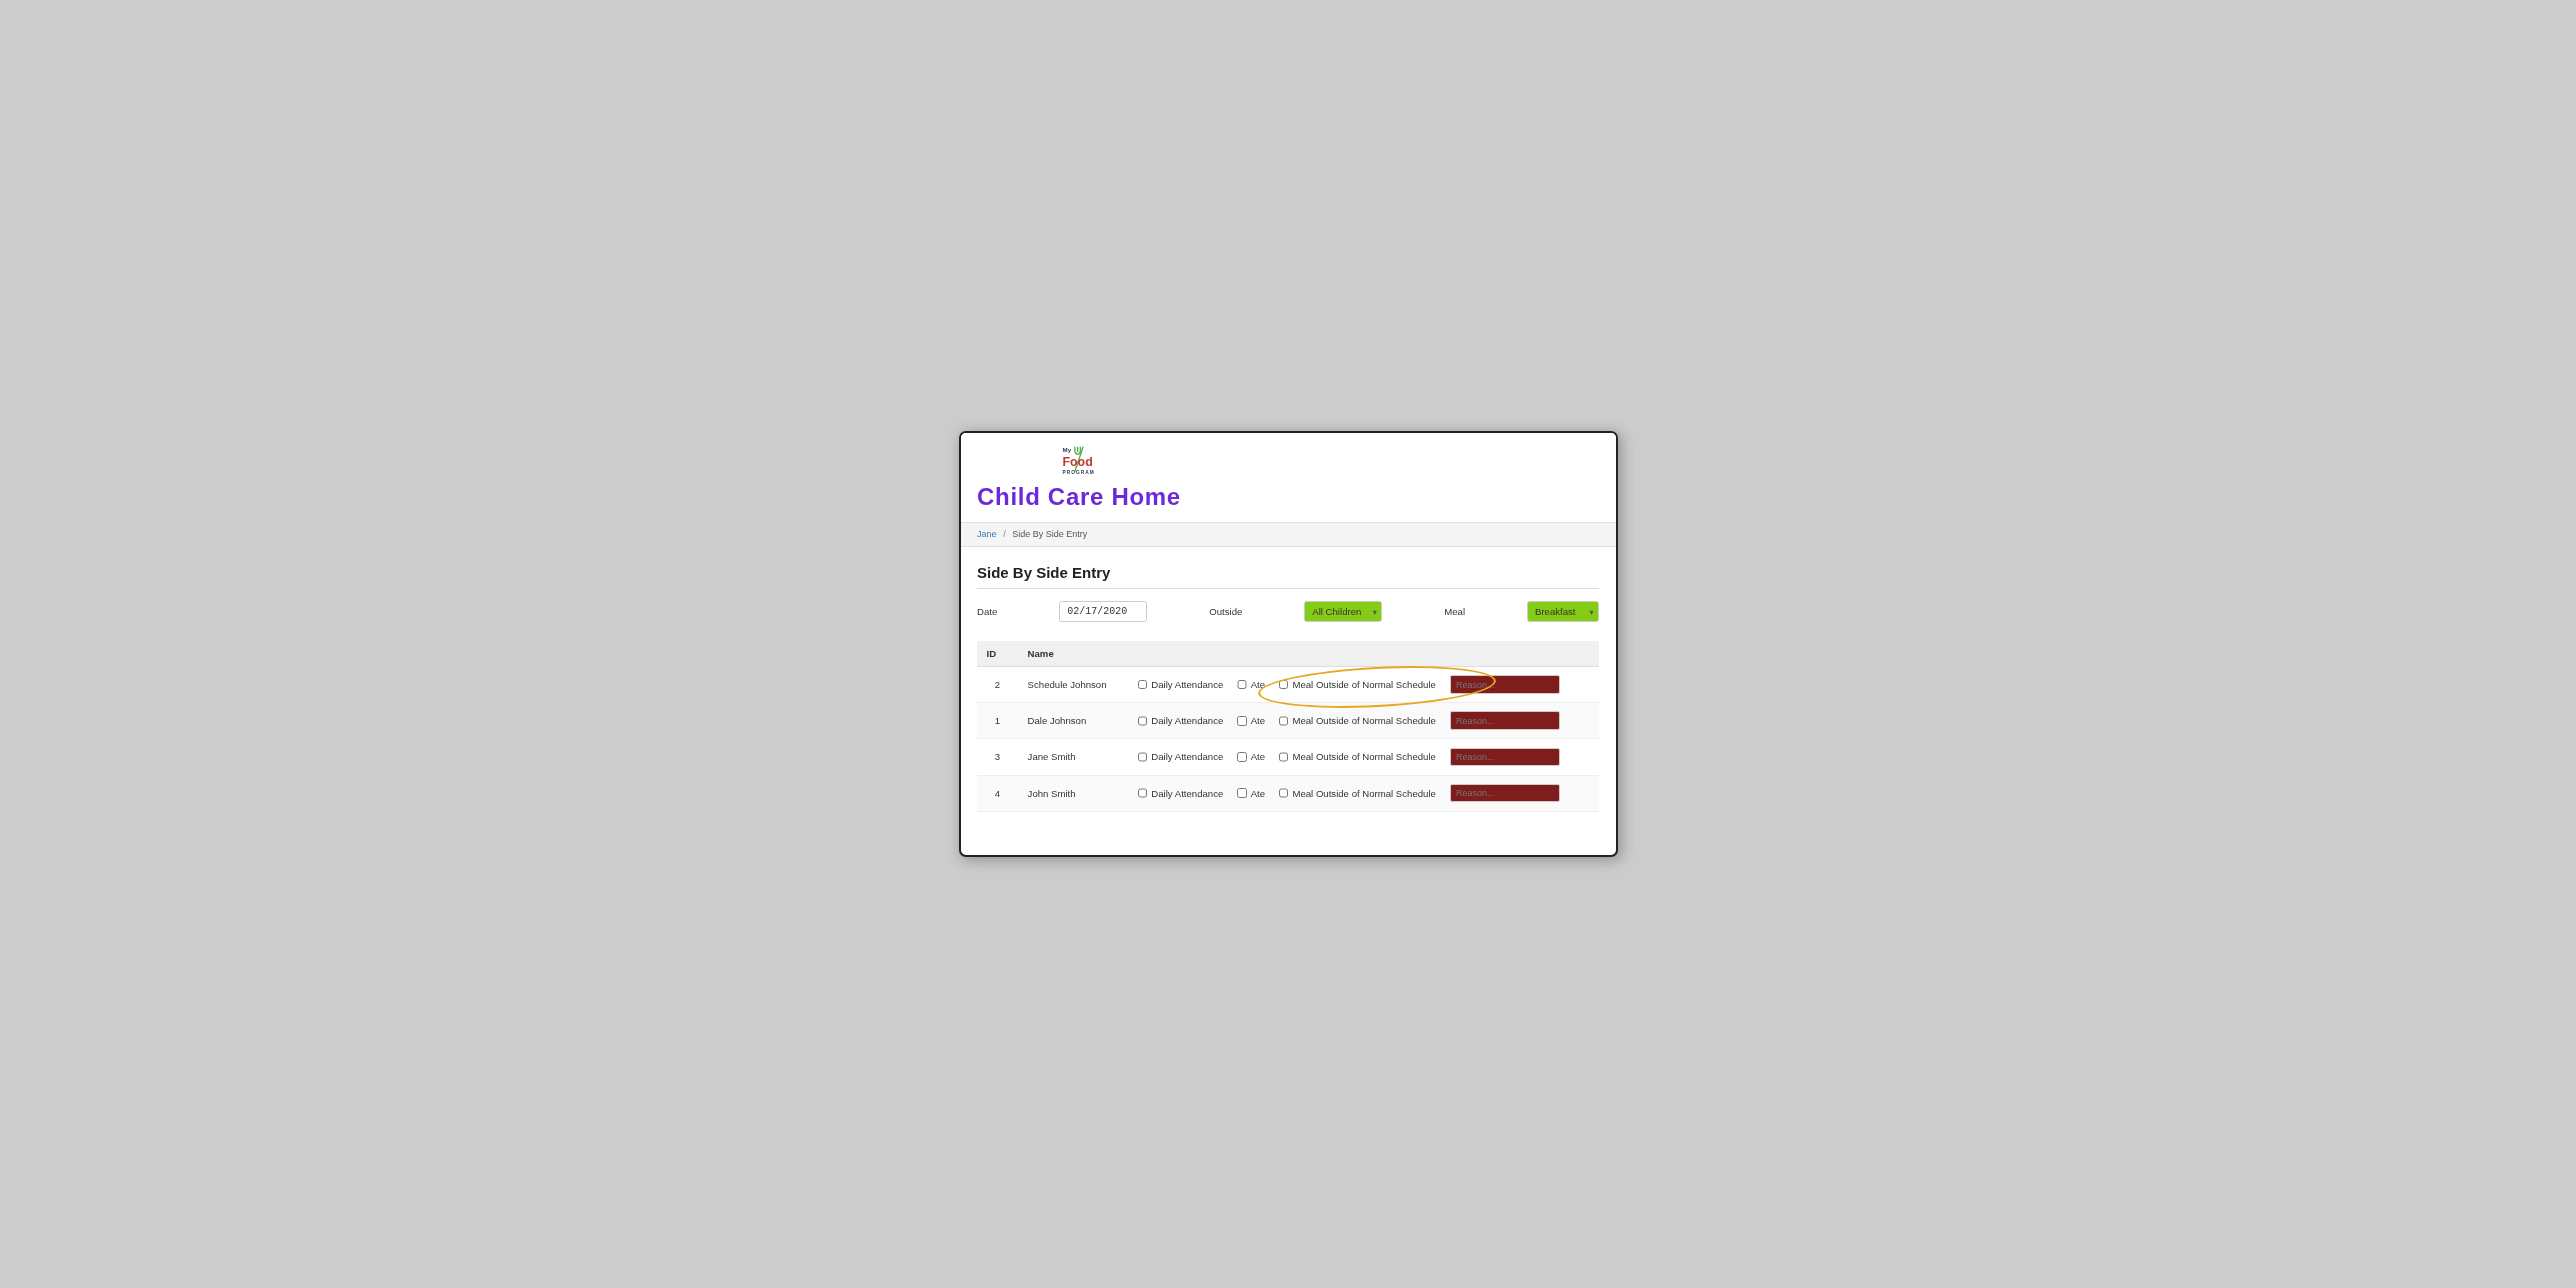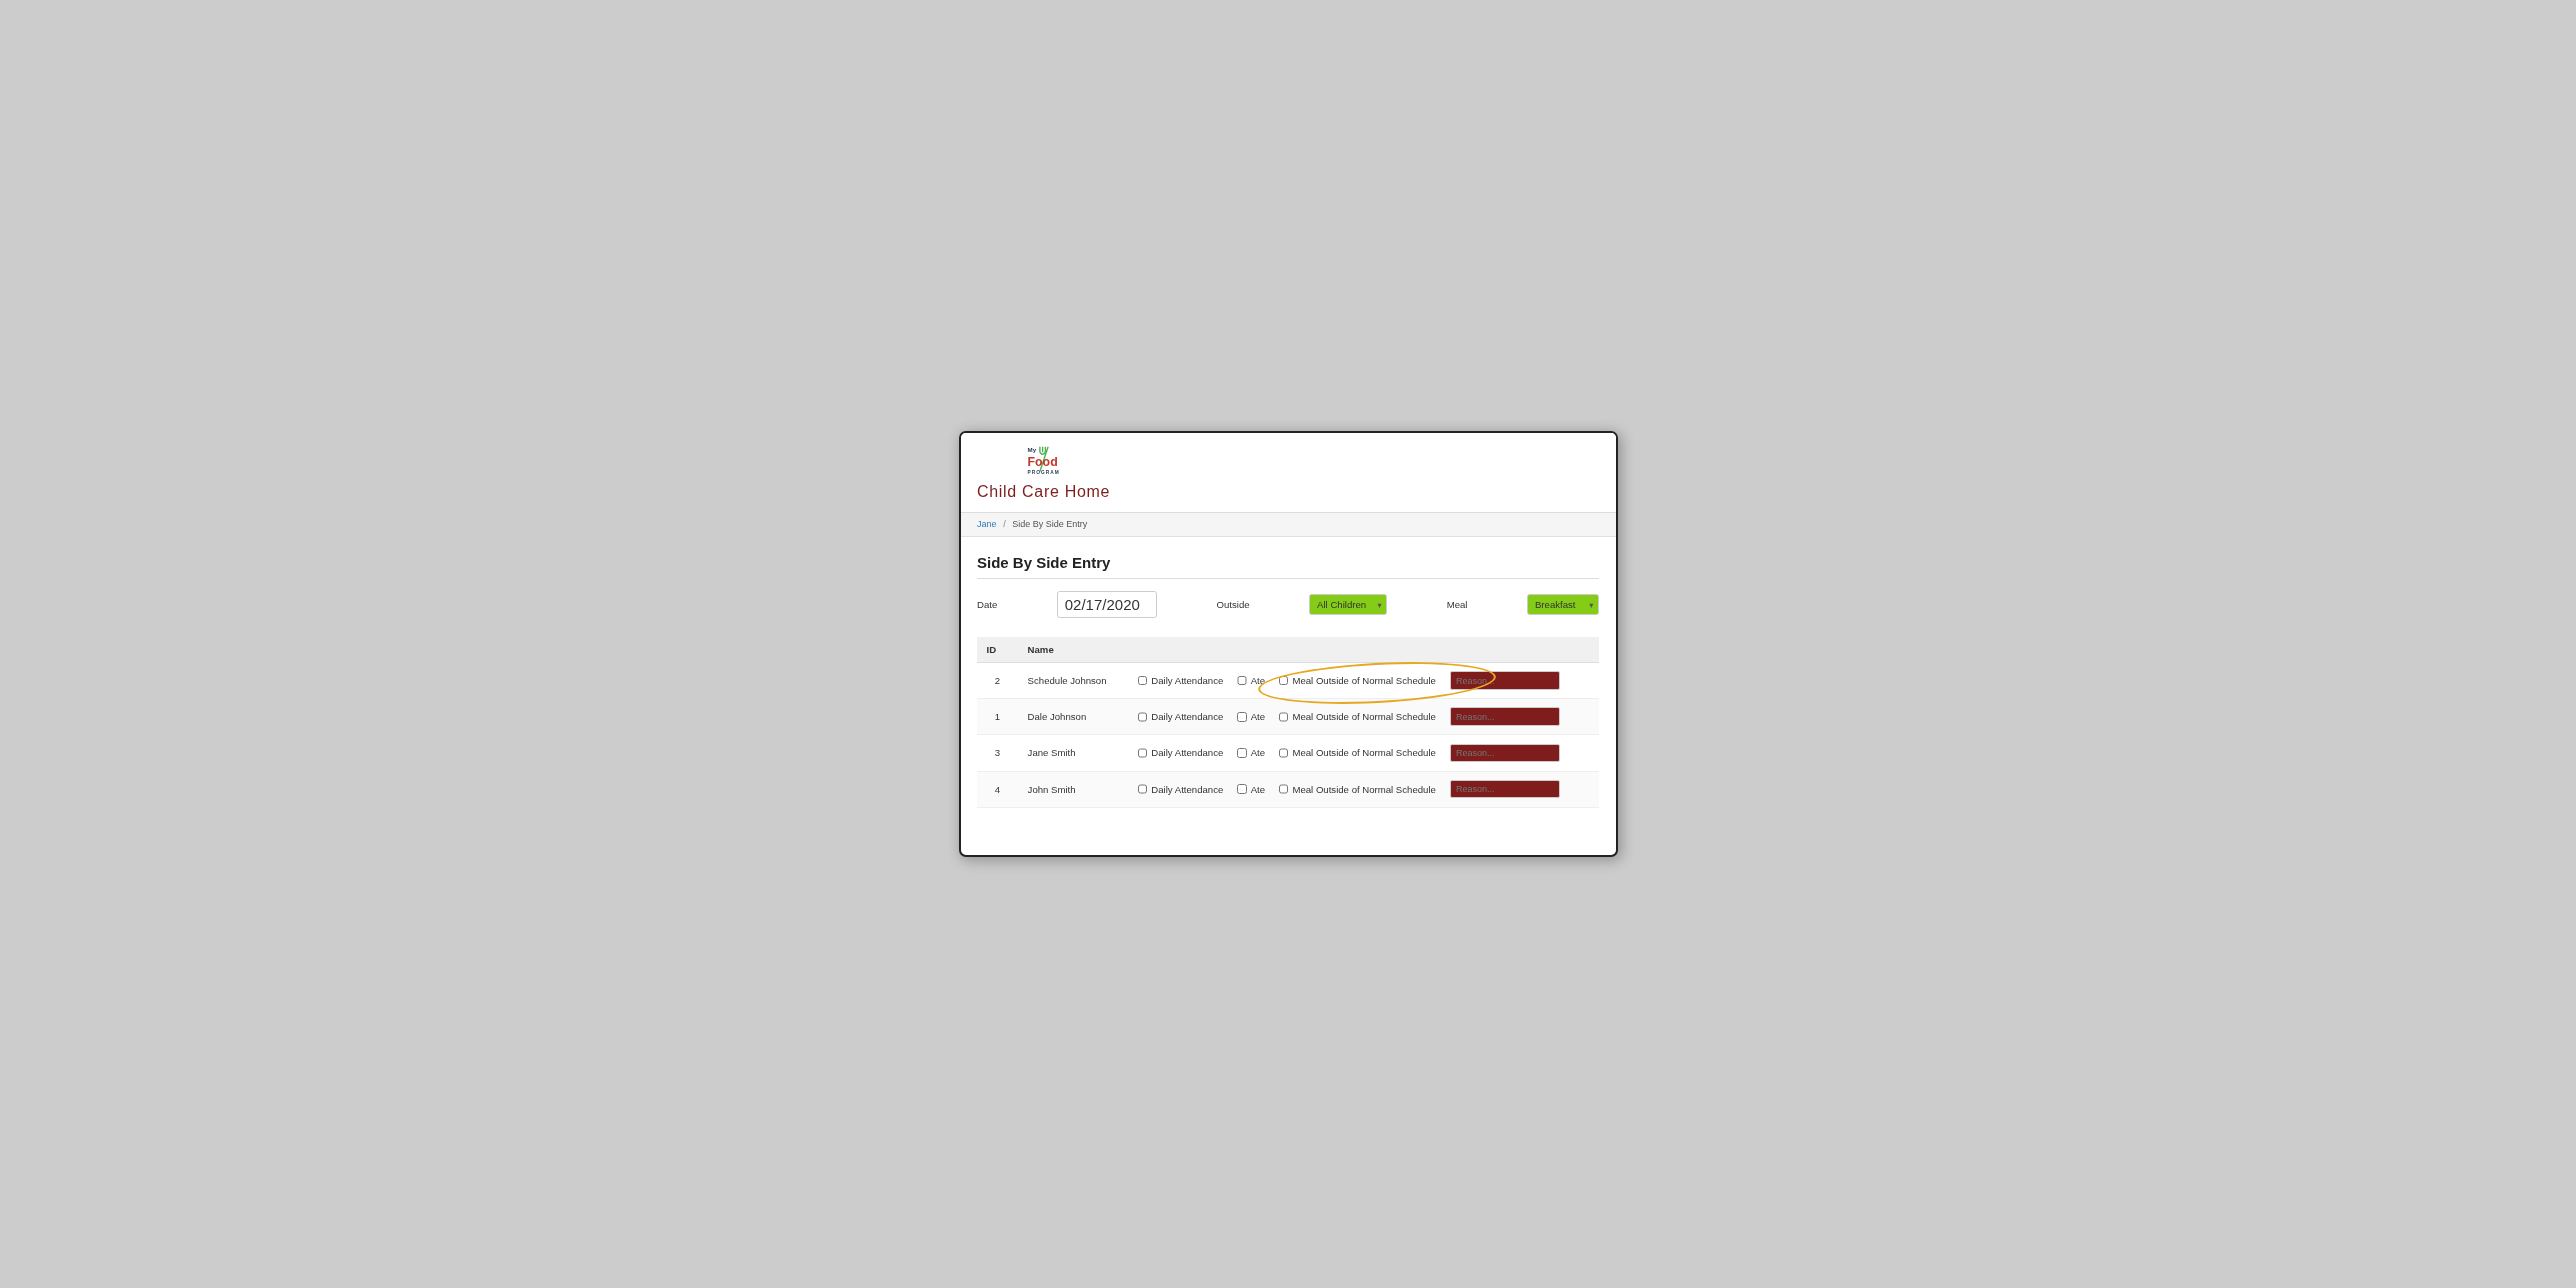--- a/index.html
+++ b/index.html
@@ -34,23 +34,23 @@
       align-items: center;
       gap: 5.5px;
       flex-direction: column;
     }
     .logo-icon {
       width: 36px;
       height: 33px;
       position: relative;
     }
     .logo-text {
-      font-size: 16px;
-      font-weight: normal;
-      color: #7f1d1d;
+      font-size: 24px;
+      font-weight: bold;
+      color: #6d28d9;
       letter-spacing: 0.7px;
       text-transform: capitalize;
     }
     
     .breadcrumb {
       background: #f5f5f5;
       padding: 6.9px 16.5px;
       border-bottom: 0.7px solid #e0e0e0;
       font-size: 9px;
       color: #555;
@@ -82,24 +82,25 @@
       justify-content: space-between;
     }
     .filter-label {
       font-size: 9.6px;
       color: #333;
     }
     .filter-input {
       border: 0.7px solid #ccc;
       border-radius: 2.7px;
       padding: 4.1px 6.9px;
-      font-size: 15px;
+      font-size: 10px;
       color: #333;
       background: #fff;
-      width: 100px;
+      width: 88px;
+      font-family: Liberation Mono, monospace;
     }
     .filter-select {
       border: 0.7px solid #ccc;
       border-radius: 2.7px;
       padding: 4.1px 6.9px;
       font-size: 9.6px;
       color: #333;
       background: #84cc16;
       appearance: none;
       -webkit-appearance: none;

